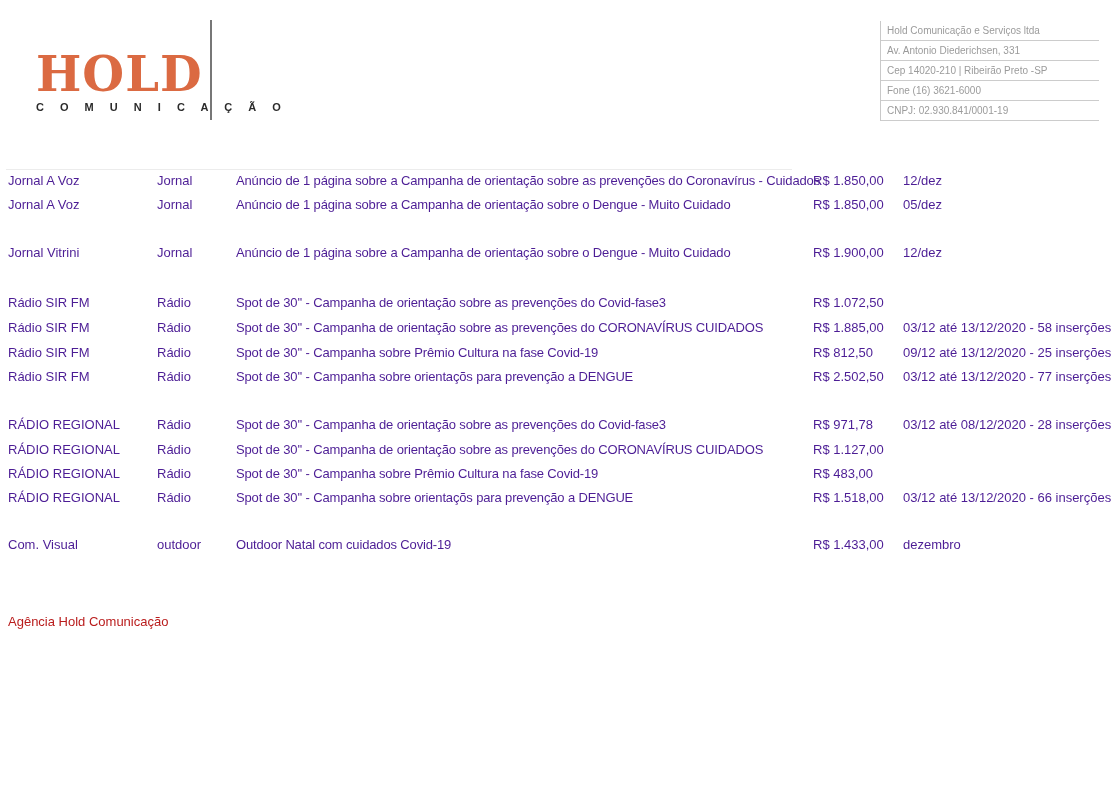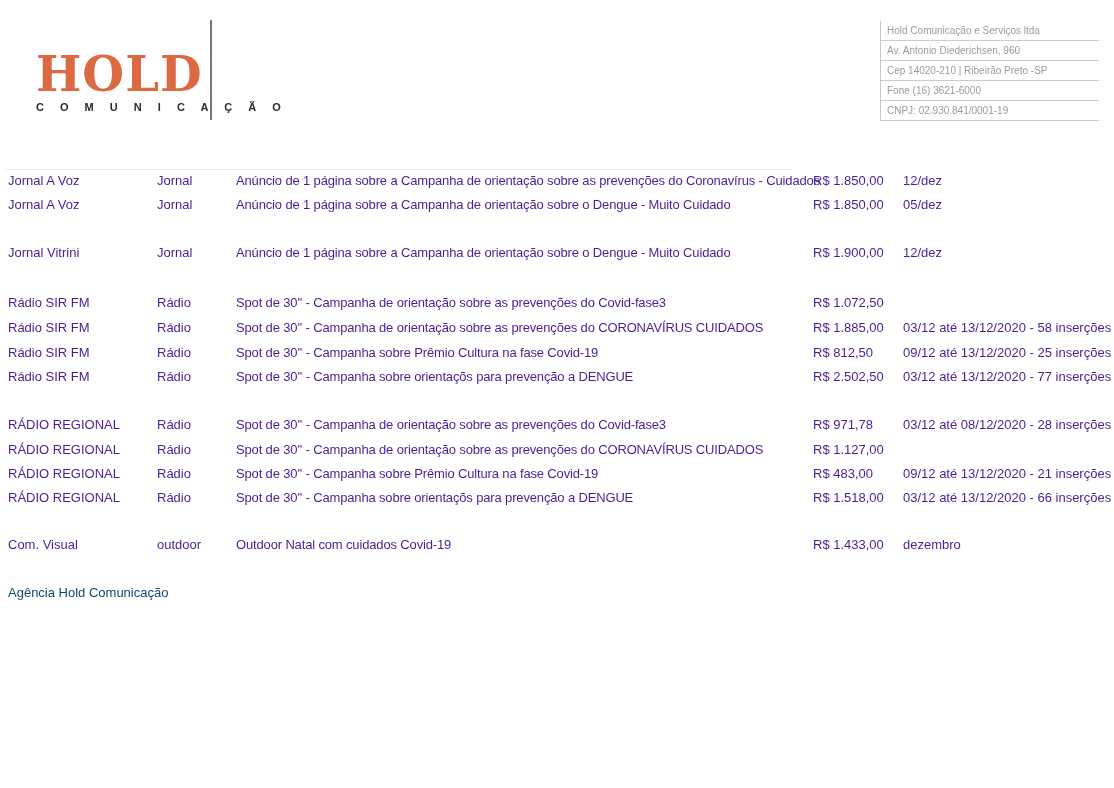--- a/index.html
+++ b/index.html
@@ -85,39 +85,39 @@
   .r6  { top: 344px; }
   .r7  { top: 368px; }
   .r8  { top: 416px; }
   .r9  { top: 441px; }
   .r10 { top: 465px; }
   .r11 { top: 489px; }
   .r12 { top: 536px; }
 
   .footer-agency {
     position: absolute;
-    left: 8px; top: 585px;
+    left: 8px; top: 614px;
     font-size: 13px;
-    color: #0c4a6e;
+    color: #b91c1c;
   }
 </style>
 </head>
 <body>
 
 <div class="page">
 
   <div class="logo-block">
     <div class="logo-title">HOLD</div>
     <div class="logo-tagline">C O M U N I C A Ç Ã O</div>
   </div>
   <div class="logo-divider"></div>
 
   <div class="company-box">
     <div class="company-line">Hold Comunicação e Serviços ltda</div>
-    <div class="company-line">Av. Antonio Diederichsen, 960</div>
+    <div class="company-line">Av. Antonio Diederichsen, 331</div>
     <div class="company-line">Cep 14020-210  | Ribeirão Preto -SP</div>
     <div class="company-line">Fone (16) 3621-6000</div>
     <div class="company-line">CNPJ: 02.930.841/0001-19</div>
   </div>
 
   <div class="faint-top-line"></div>
 
   <div class="row r1">
     <span>Jornal A Voz</span>
     <span>Jornal</span>
@@ -177,21 +177,20 @@
     <span>RÁDIO REGIONAL</span>
     <span>Rádio</span>
     <span class="cell-desc">Spot de 30'' - Campanha de orientação sobre as prevenções do CORONAVÍRUS CUIDADOS</span>
     <span>R$ 1.127,00</span>
   </div>
   <div class="row r10">
     <span>RÁDIO REGIONAL</span>
     <span>Rádio</span>
     <span class="cell-desc">Spot de 30'' - Campanha sobre Prêmio Cultura na fase Covid-19</span>
     <span>R$ 483,00</span>
-    <span>09/12 até 13/12/2020 - 21 inserções</span>
   </div>
   <div class="row r11">
     <span>RÁDIO REGIONAL</span>
     <span>Rádio</span>
     <span class="cell-desc">Spot de 30'' - Campanha sobre orientaçõs para prevenção a DENGUE</span>
     <span>R$ 1.518,00</span>
     <span>03/12 até 13/12/2020 - 66 inserções</span>
   </div>
   <div class="row r12">
     <span>Com. Visual</span>

